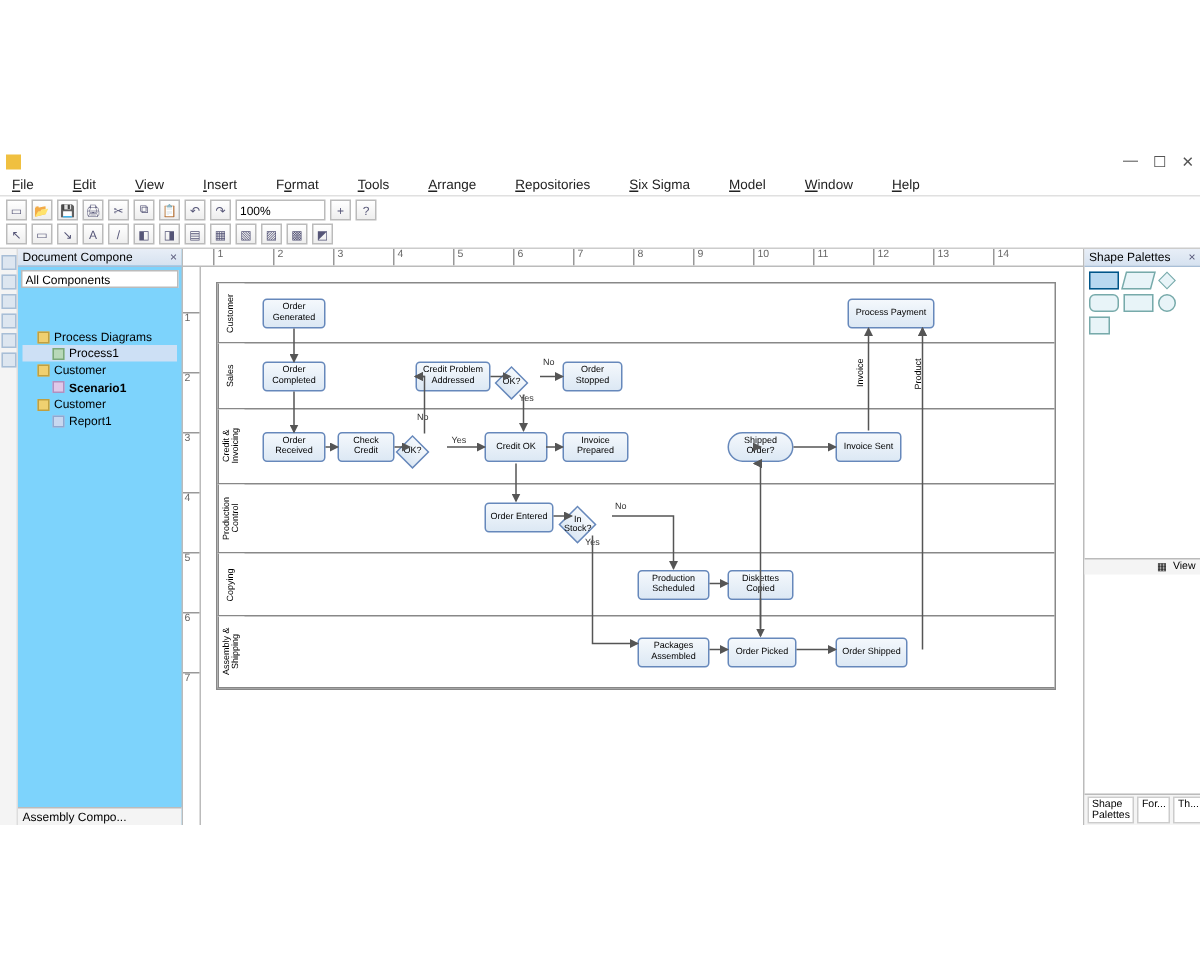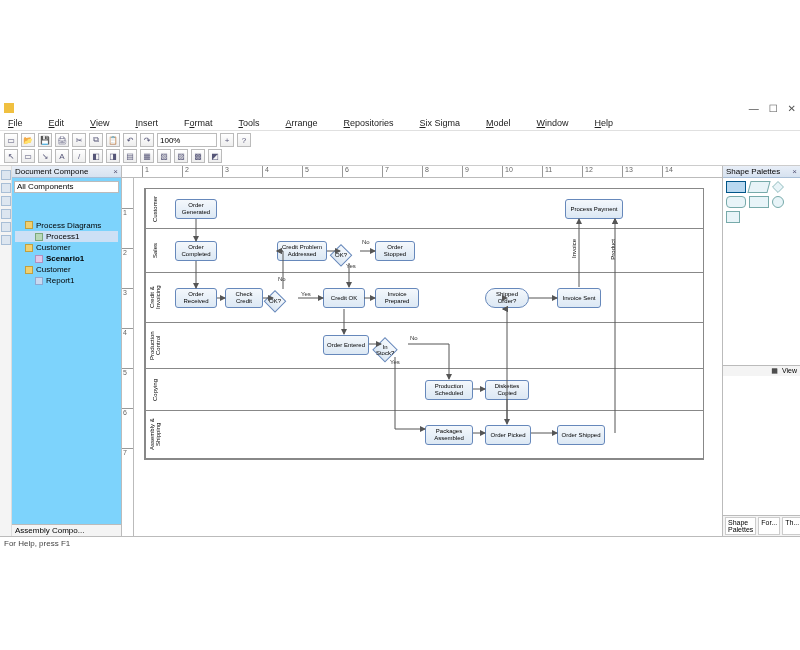--- a/index.html
+++ b/index.html
@@ -320,16 +320,13 @@
         <span>View</span>
       </div>
       <div class="righttabs">
         <span>Shape Palettes</span>
         <span>For...</span>
         <span>Th...</span>
       </div>
     </div>
   </div>
 
-  <div class="statusbar">
-    <span>For Help, press F1</span>
-  </div>
 </div>
 
 </body></html>

